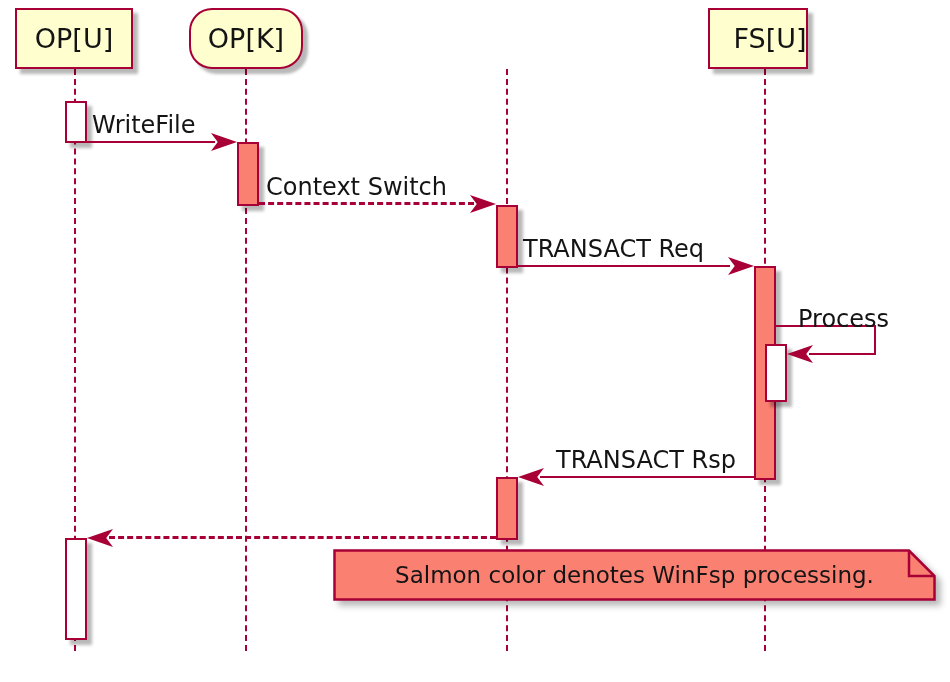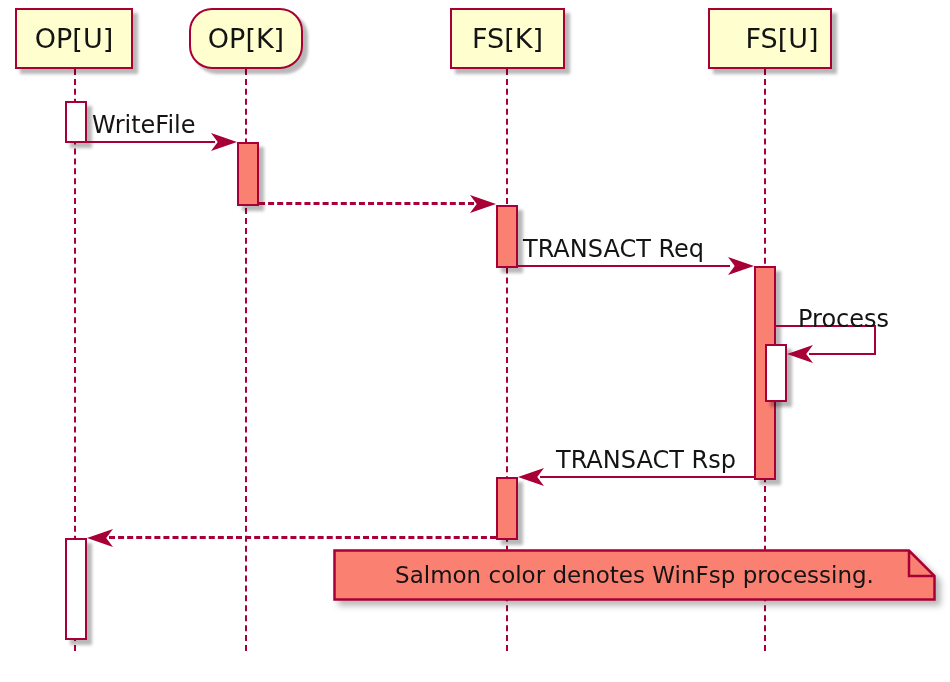--- a/index.html
+++ b/index.html
@@ -50,41 +50,39 @@
   <div class="lifeline" style="left:245px;top:69px;height:582px;"></div>
   <div class="lifeline" style="left:506px;top:69px;height:582px;"></div>
   <div class="lifeline" style="left:764px;top:69px;height:582px;"></div>
 
   <div class="participant" style="left:15px;width:118px;">
     <span>OP[U]</span>
   </div>
   <div class="participant" style="left:189px;width:114px;border-radius:23px;">
     <span>OP[K]</span>
   </div>
-  <div class="participant" style="left:450px;width:115px;">
-    <span>FS[K]</span>
-  </div>
-  <div class="participant" style="left:708px;width:124px;padding-left:24px;">
+  <div class="participant" style="left:708px;width:100px;padding-left:24px;">
     <span>FS[U]</span>
   </div>
 
   <div class="activation" style="left:65px;top:101px;height:42px;"></div>
   <div class="activation salmon" style="left:237px;top:142px;height:64px;"></div>
   <div class="activation salmon" style="left:496px;top:205px;height:63px;"></div>
   <div class="activation salmon" style="left:754px;top:266px;height:214px;"></div>
   <div class="activation" style="left:765px;top:344px;height:58px;"></div>
   <div class="activation salmon" style="left:496px;top:477px;height:63px;"></div>
   <div class="activation" style="left:65px;top:538px;height:102px;"></div>
 
   <div class="mline" style="left:87px;top:141px;width:128px;"></div>
   <div class="arrow right" style="left:211px;top:133px;"></div>
   <div class="mlabel" style="left:92px;top:112px;">WriteFile</div>
 
   <div class="mline dashed" style="left:259px;top:202px;width:215px;"></div>
   <div class="arrow right" style="left:470px;top:195px;"></div>
+  <div class="mlabel" style="left:266px;top:174px;">Context Switch</div>
 
   <div class="mline" style="left:518px;top:265px;width:212px;"></div>
   <div class="arrow right" style="left:728px;top:257px;"></div>
   <div class="mlabel" style="left:523px;top:236px;">TRANSACT Req</div>
 
   <div class="mline" style="left:776px;top:325px;width:100px;"></div>
   <div class="vline" style="left:874px;top:325px;height:30px;"></div>
   <div class="mline" style="left:809px;top:353px;width:67px;"></div>
   <div class="arrow left" style="left:787px;top:345px;"></div>
   <div class="mlabel" style="left:798px;top:306px;">Process</div>

